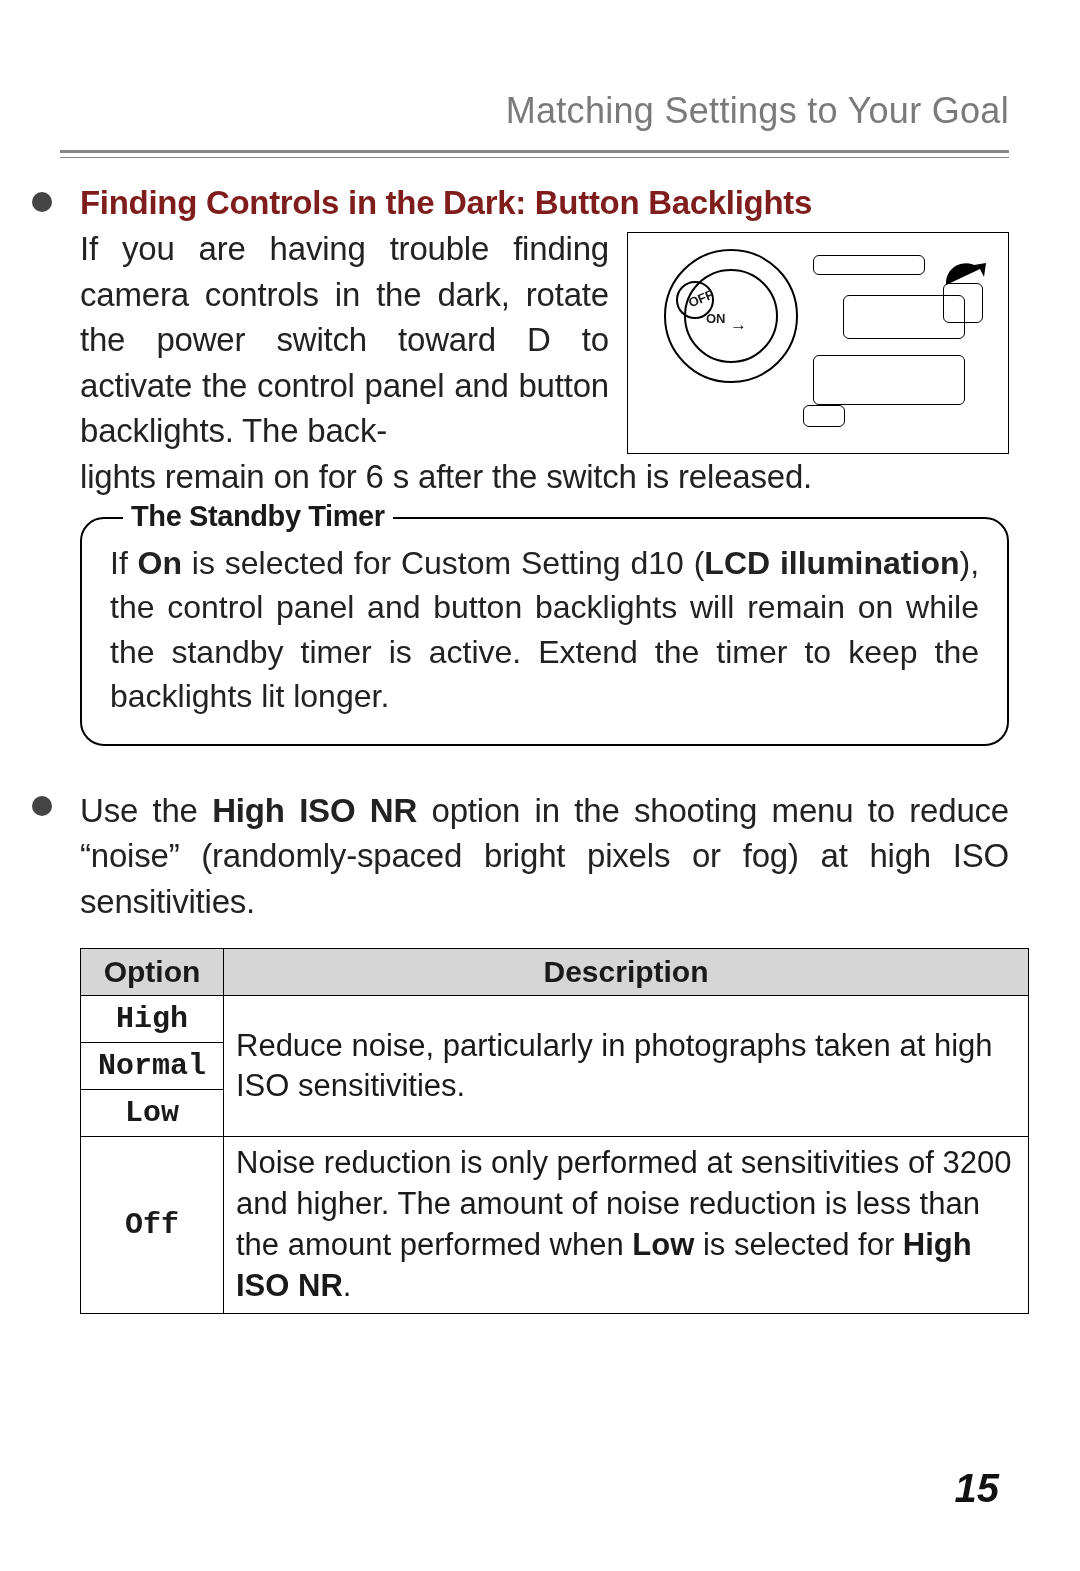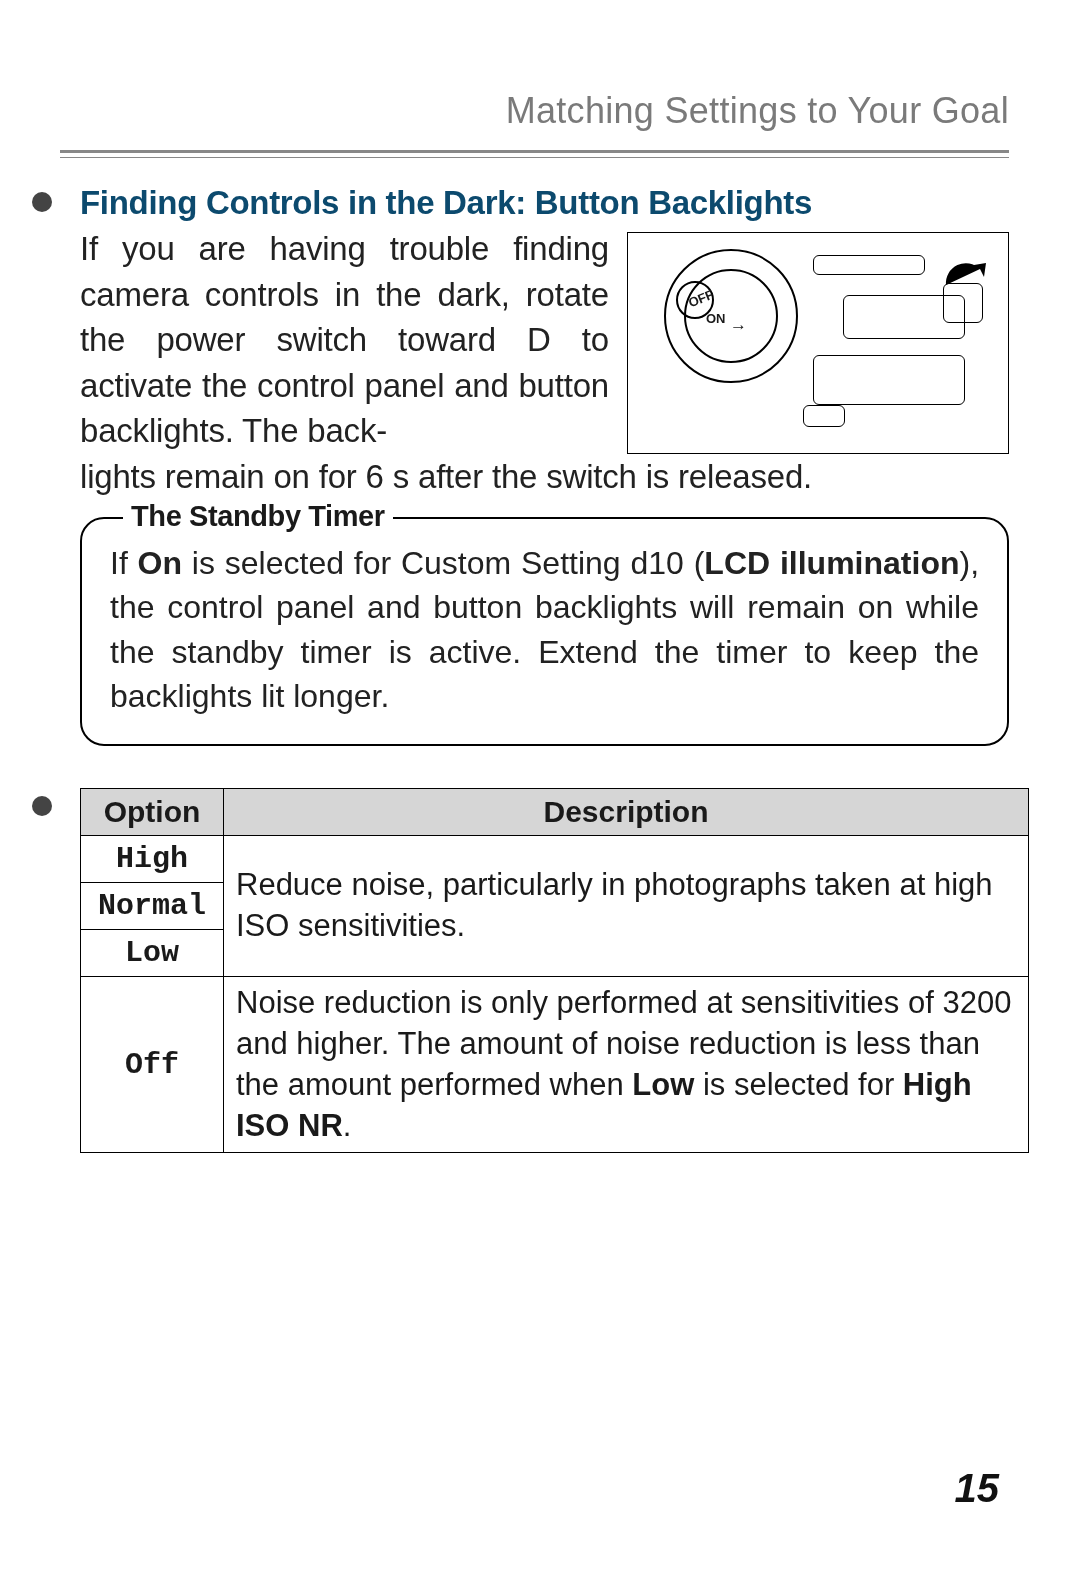--- a/index.html
+++ b/index.html
@@ -41,21 +41,21 @@
     left: -28px;
     top: 8px;
     width: 20px;
     height: 20px;
     border-radius: 50%;
     background: #444;
   }
   .sec-title {
     font-size: 33px;
     font-weight: 700;
-    color: #0c4a6e;
+    color: #7f1d1d;
     margin: 0 0 4px 20px;
     letter-spacing: -0.3px;
   }
   .body-wrap {
     margin-left: 20px;
   }
   .body-text {
     font-size: 33px;
     line-height: 1.38;
     color: #222;
@@ -225,20 +225,25 @@
     <div class="callout">
       <div class="callout-title">The Standby Timer</div>
       <div class="callout-body">
         <span>If </span><span class="bold">On</span><span> is selected for Custom Setting d10 (</span><span class="bold">LCD illumination</span><span>), the control panel and button backlights will remain on while the standby timer is active. Extend the timer to keep the backlights lit longer.</span>
       </div>
     </div>
   </div>
 
   <div class="section" style="margin-top:42px;">
     <div class="bullet"></div>
+    <div class="body-wrap">
+      <div class="body-text">
+        <span>Use the </span><span class="bold">High ISO NR</span><span> option in the shooting menu to reduce “noise” (randomly-spaced bright pixels or fog) at high ISO sensitivities.</span>
+      </div>
+    </div>
 
     <table class="opt">
       <tbody>
           <tr>
         <th>Option</th>
         <th>Description</th>
       </tr>
       <tr>
         <td class="optcell">High</td>
         <td class="desc" rowspan="3">Reduce noise, particularly in photographs taken at high ISO sensitivities.</td>

